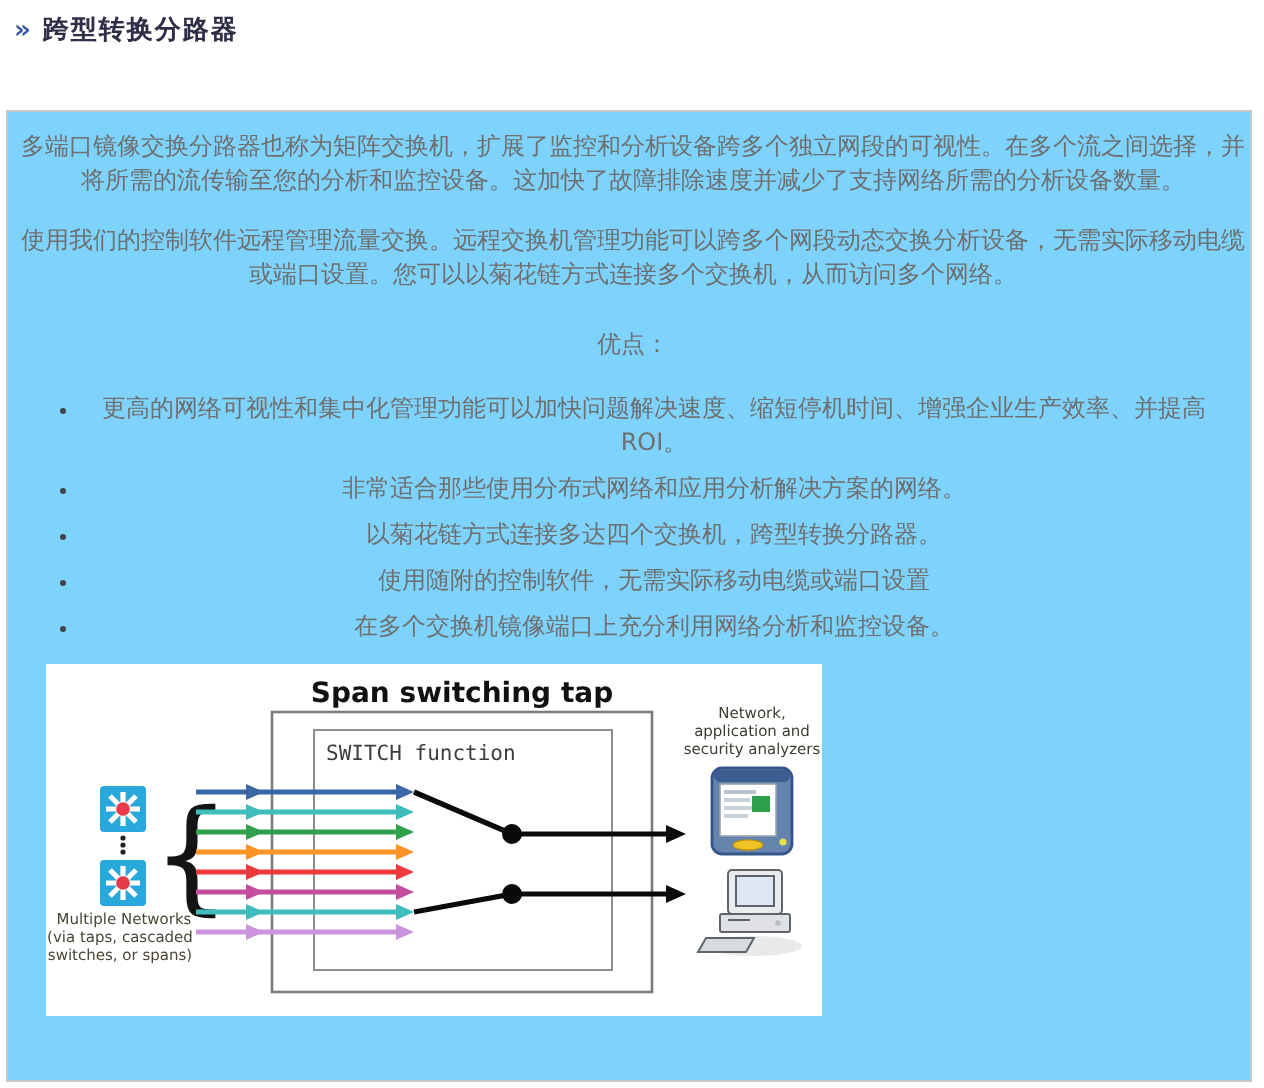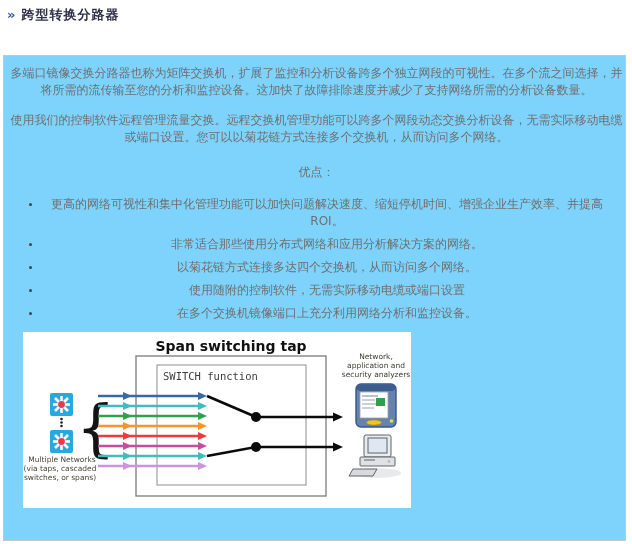--- a/index.html
+++ b/index.html
@@ -45,21 +45,21 @@
 
     <div class="body-text p1">多端口镜像交换分路器也称为矩阵交换机，扩展了监控和分析设备跨多个独立网段的可视性。在多个流之间选择，并将所需的流传输至您的分析和监控设备。这加快了故障排除速度并减少了支持网络所需的分析设备数量。</div>
 
     <div class="body-text p2">使用我们的控制软件远程管理流量交换。远程交换机管理功能可以跨多个网段动态交换分析设备，无需实际移动电缆或端口设置。您可以以菊花链方式连接多个交换机，从而访问多个网络。</div>
 
     <div class="body-text benefits-label">优点：</div>
 
     <ul class="benefits-list">
       <li>更高的网络可视性和集中化管理功能可以加快问题解决速度、缩短停机时间、增强企业生产效率、并提高ROI。</li>
       <li>非常适合那些使用分布式网络和应用分析解决方案的网络。</li>
-      <li>以菊花链方式连接多达四个交换机，从而访问多个网络。</li>
+      <li>以菊花链方式连接多达四个交换机，跨型转换分路器。</li>
       <li>使用随附的控制软件，无需实际移动电缆或端口设置</li>
       <li>在多个交换机镜像端口上充分利用网络分析和监控设备。</li>
     </ul>
 
     <div class="diagram">
       <svg width="388" height="176" viewBox="0 0 388 176">
 
         <text x="208" y="19" font-size="14" font-weight="bold" fill="#111111" text-anchor="middle">Span switching tap</text>
 
         <rect x="113" y="24" width="190" height="140" fill="none" stroke="#7b7b7b" stroke-width="1.3"></rect>

